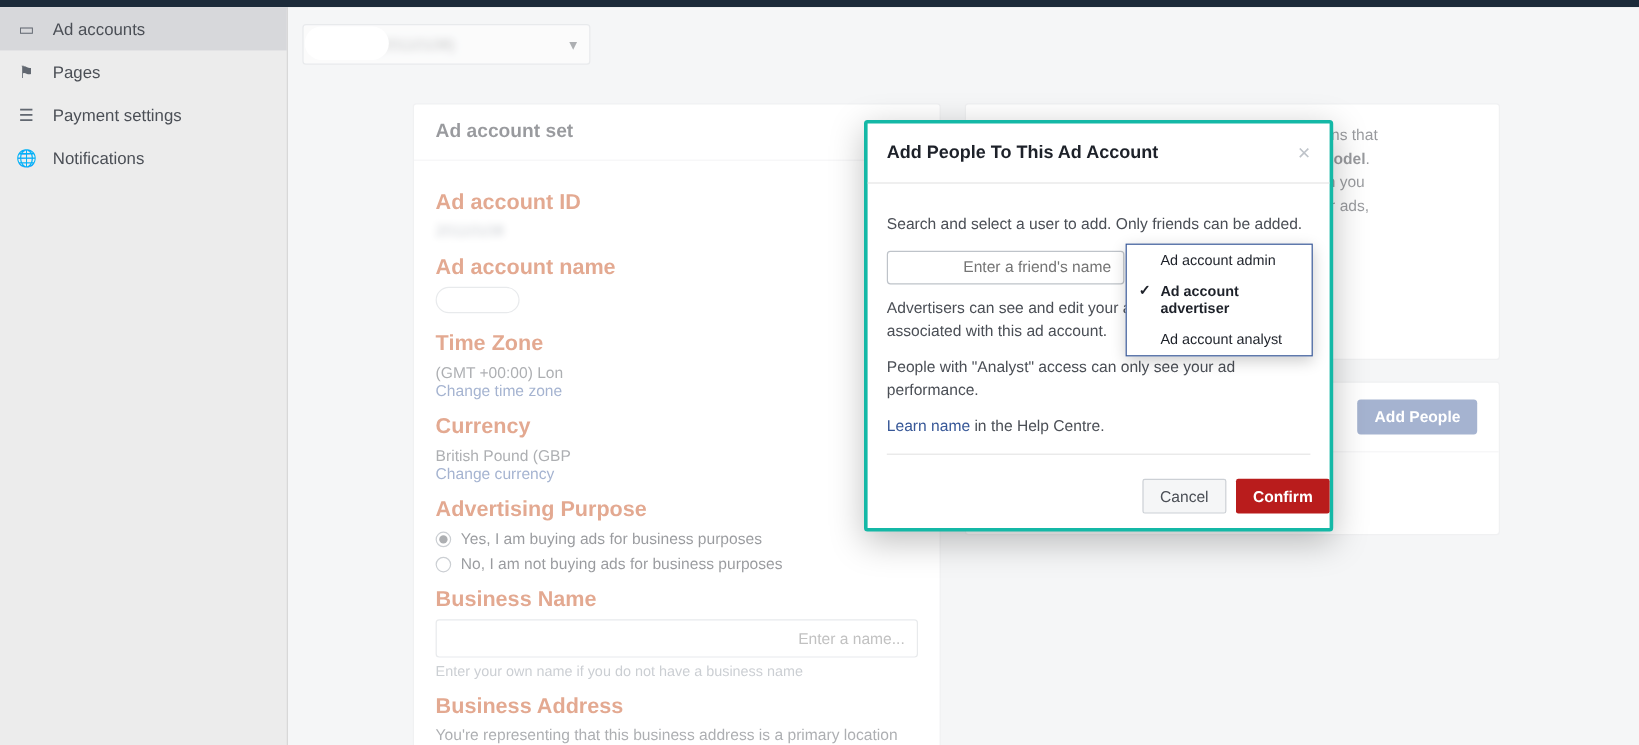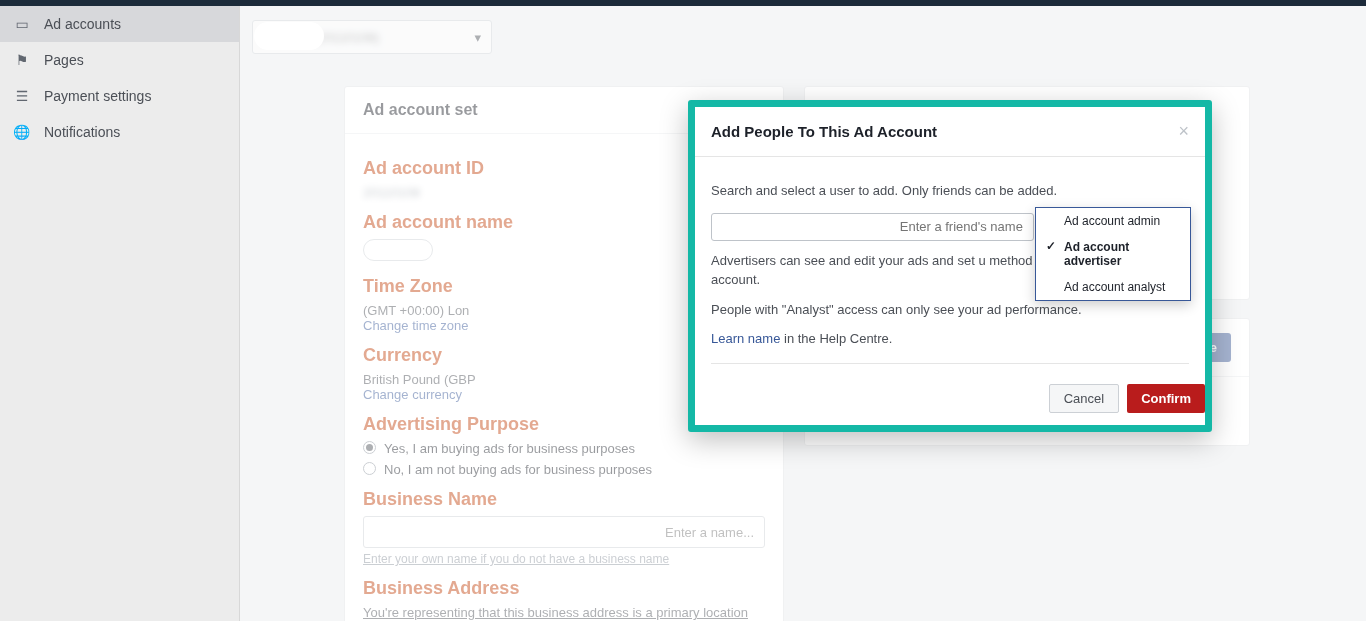--- a/index.html
+++ b/index.html
@@ -21,42 +21,42 @@
   .cards { position: absolute; left: 104px; top: 80px; display: flex; gap: 20px; }
   .card { background: #fff; border: 1px solid #dddfe2; border-radius: 3px; width: 440px; }
   .card.right { width: 446px; }
   .card-header { padding: 14px 18px; font-size: 16px; font-weight: 600; color: #1d2129; border-bottom: 1px solid #e9eaed; }
   .card-body { padding: 12px 18px 18px; font-size: 13px; color: #4b4f56; }
 
   .label { font-weight: 600; color: #c2410c; margin-top: 12px; margin-bottom: 6px; font-size: 18px; }
   .blurtxt { filter: blur(3px); color: #8d949e; }
   .chip { display: inline-block; background: #fff; border: 1px solid #ccd0d5; border-radius: 14px; width: 70px; height: 22px; }
   .link { color: #385898; cursor: pointer; }
-  .radio-row { display: flex; align-items: flex-start; gap: 8px; margin: 6px 0; font-size: 13px; color: #1d2129; }
+  .radio-row { display: flex; align-items: flex-end; gap: 8px; margin: 6px 0; font-size: 13px; color: #1d2129; }
   .radio { width: 13px; height: 13px; border: 1px solid #8d949e; border-radius: 50%; display: inline-flex; align-items: center; justify-content: center; }
   .radio.checked::after { content: ''; width: 7px; height: 7px; background: #4b4f56; border-radius: 50%; }
   .text-input { width: 100%; height: 32px; border: 1px solid #ccd0d5; border-radius: 3px; padding: 0 10px; font-size: 13px; color: #8d949e; background: #fff; text-align: right; }
-  .muted { color: #8d949e; font-size: 12px; margin-top: 4px; text-decoration: underline; }
+  .muted { color: #8d949e; font-size: 12px; margin-top: 4px; }
 
   .right-body { font-size: 13px; color: #1d2129; line-height: 1.5; }
   .right-body .learn { color: #385898; }
   .info-ico { display: inline-block; width: 14px; height: 14px; background: #8d949e; color: #fff; border-radius: 50%; font-size: 10px; text-align: center; line-height: 14px; vertical-align: middle; }
   .right-body .soft { color: #8d949e; }
 
   .roles-card { margin-top: 18px; }
   .roles-header { display: flex; align-items: center; justify-content: space-between; padding: 14px 18px; border-bottom: 1px solid #e9eaed; }
   .btn-primary { background: #385898; color: #fff; border: none; border-radius: 3px; padding: 7px 14px; font-size: 13px; font-weight: 600; cursor: pointer; }
   .role-row { display: flex; align-items: center; gap: 12px; padding: 12px 18px 20px; }
   .avatar { width: 36px; height: 36px; background: #fff; border-radius: 8px; }
   .role-name { width: 80px; height: 14px; background: #fff; border-radius: 7px; }
   .role-sub { font-size: 12px; color: #8d949e; margin-top: 4px; }
 
   .backdrop { position: absolute; inset: 0; background: rgba(255,255,255,0.55); }
 
-  .modal { position: absolute; left: 448px; top: 94px; width: 524px; background: #fff; border: 7px solid #14b8a6; border-radius: 3px; box-shadow: 0 8px 28px rgba(0,0,0,0.25); z-index: 10; }
+  .modal { position: absolute; left: 480px; top: 94px; width: 391px; background: #fff; border: 3px solid #14b8a6; border-radius: 3px; box-shadow: 0 8px 28px rgba(0,0,0,0.25); z-index: 10; }
   .modal-header { display: flex; align-items: center; justify-content: space-between; padding: 14px 16px; border-bottom: 1px solid #e5e5e5; }
   .modal-title { font-size: 15px; font-weight: 600; color: #1d2129; }
   .modal-close { color: #bec3c9; font-size: 18px; cursor: pointer; }
   .modal-body { padding: 14px 16px 8px; font-size: 13px; color: #1d2129; }
   .modal-body p { margin: 10px 0; color: #4b4f56; line-height: 1.5; }
   .row { display: flex; gap: 8px; margin: 12px 0 4px; }
   .row .text-input { flex: 1; height: 28px; border-color: #bec3c9; color: #8d949e; }
   .role-dd-btn { height: 28px; background: #385898; color: #fff; border: none; border-radius: 2px; padding: 0 10px; font-size: 12px; display: flex; align-items: center; gap: 6px; cursor: pointer; }
   .role-dd-btn .caret { font-size: 10px; }
   .role-dd { position: absolute; right: 14px; top: 100px; width: 156px; background: #fff; border: 1px solid #385898; box-shadow: 0 4px 12px rgba(0,0,0,0.2); z-index: 20; }

